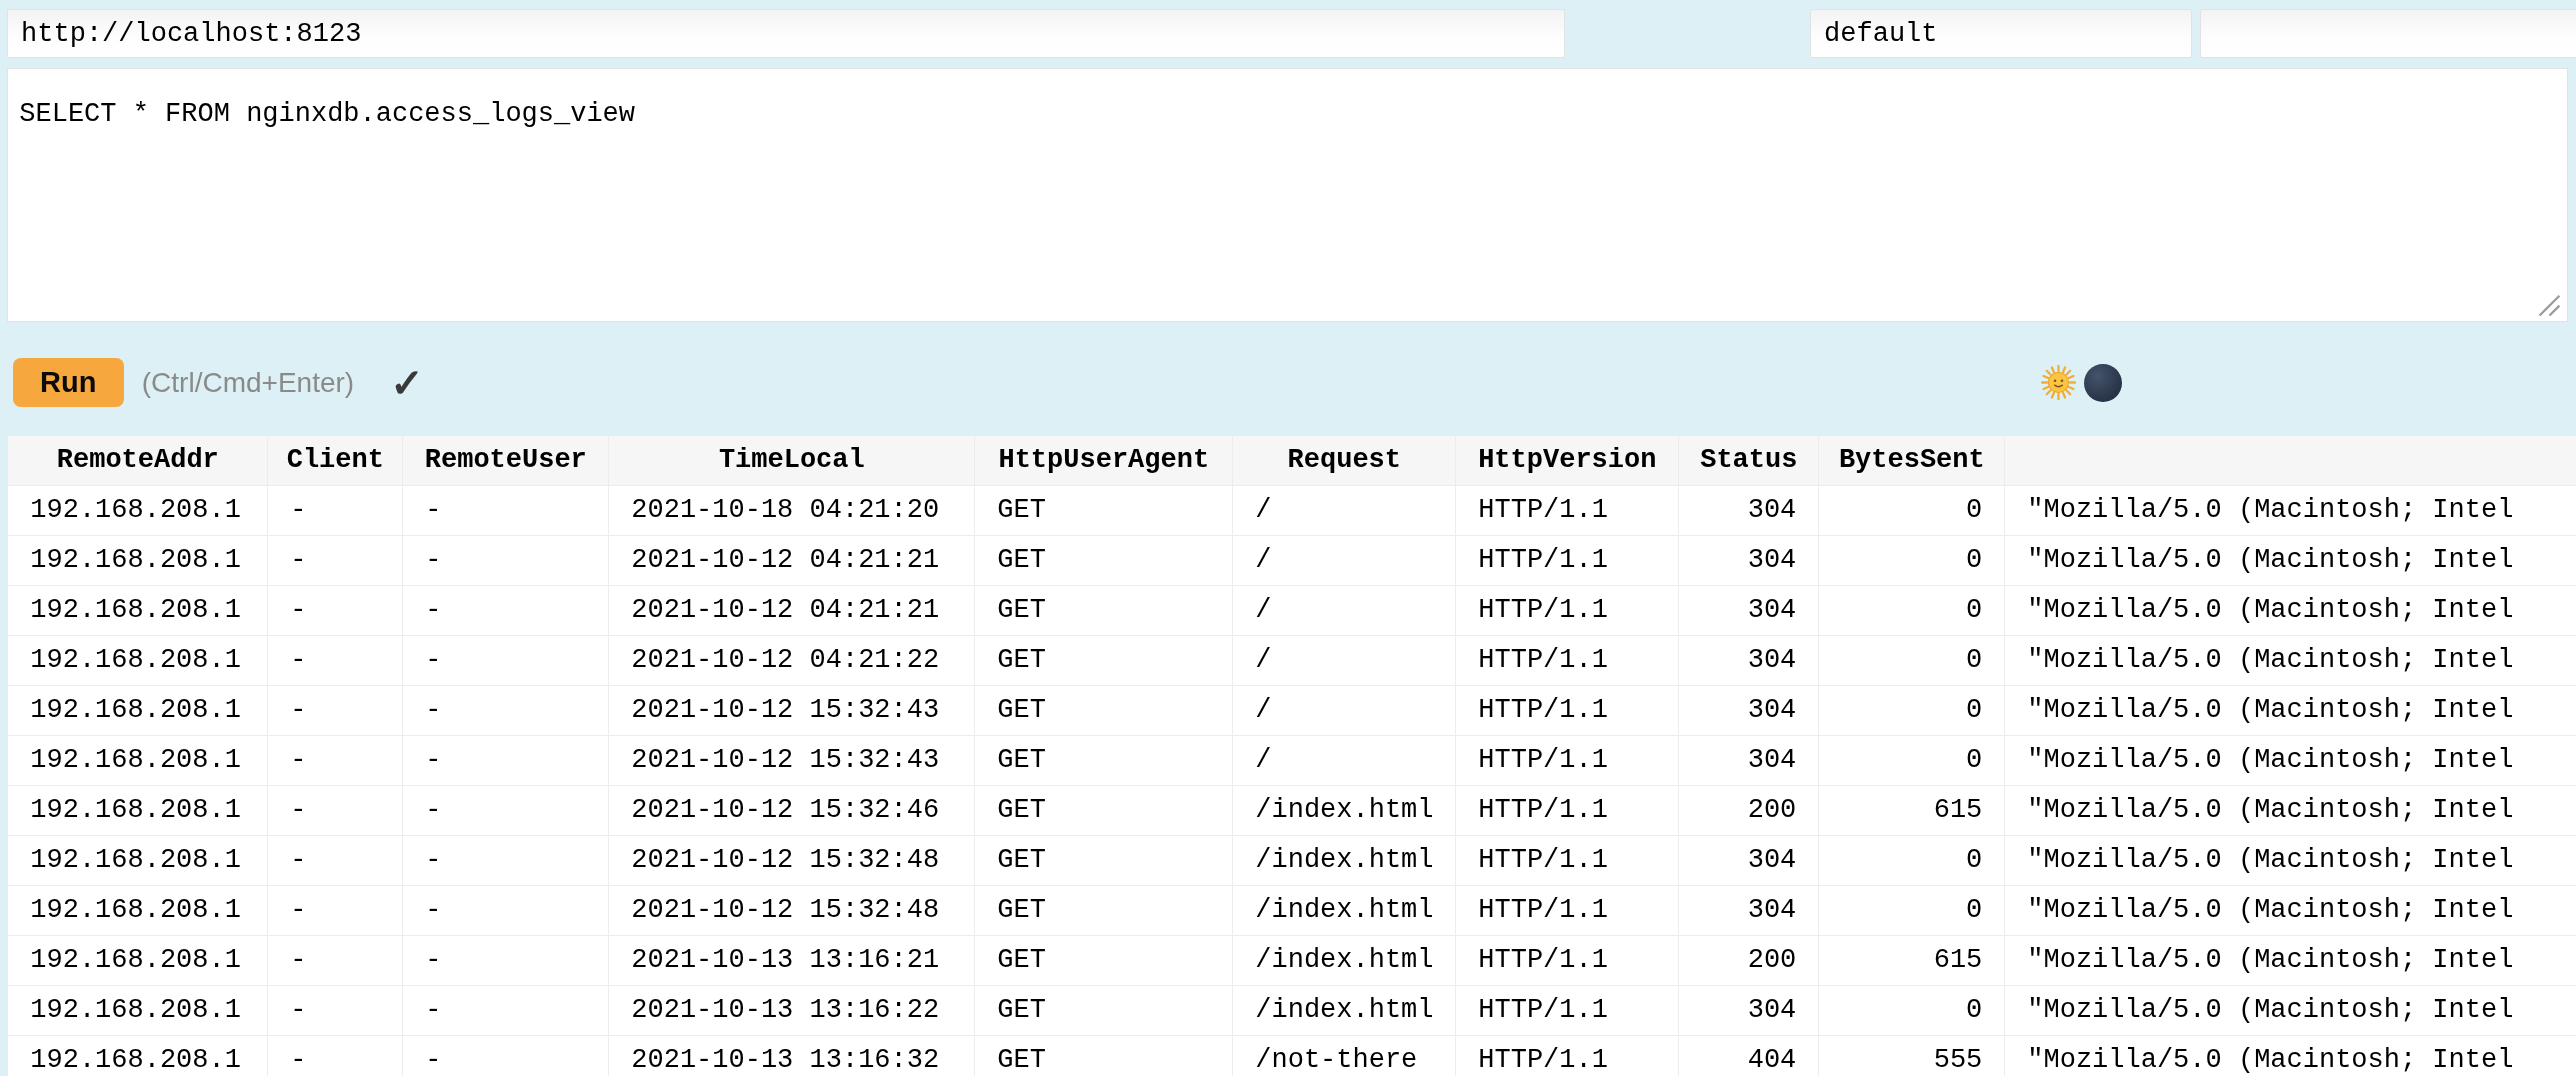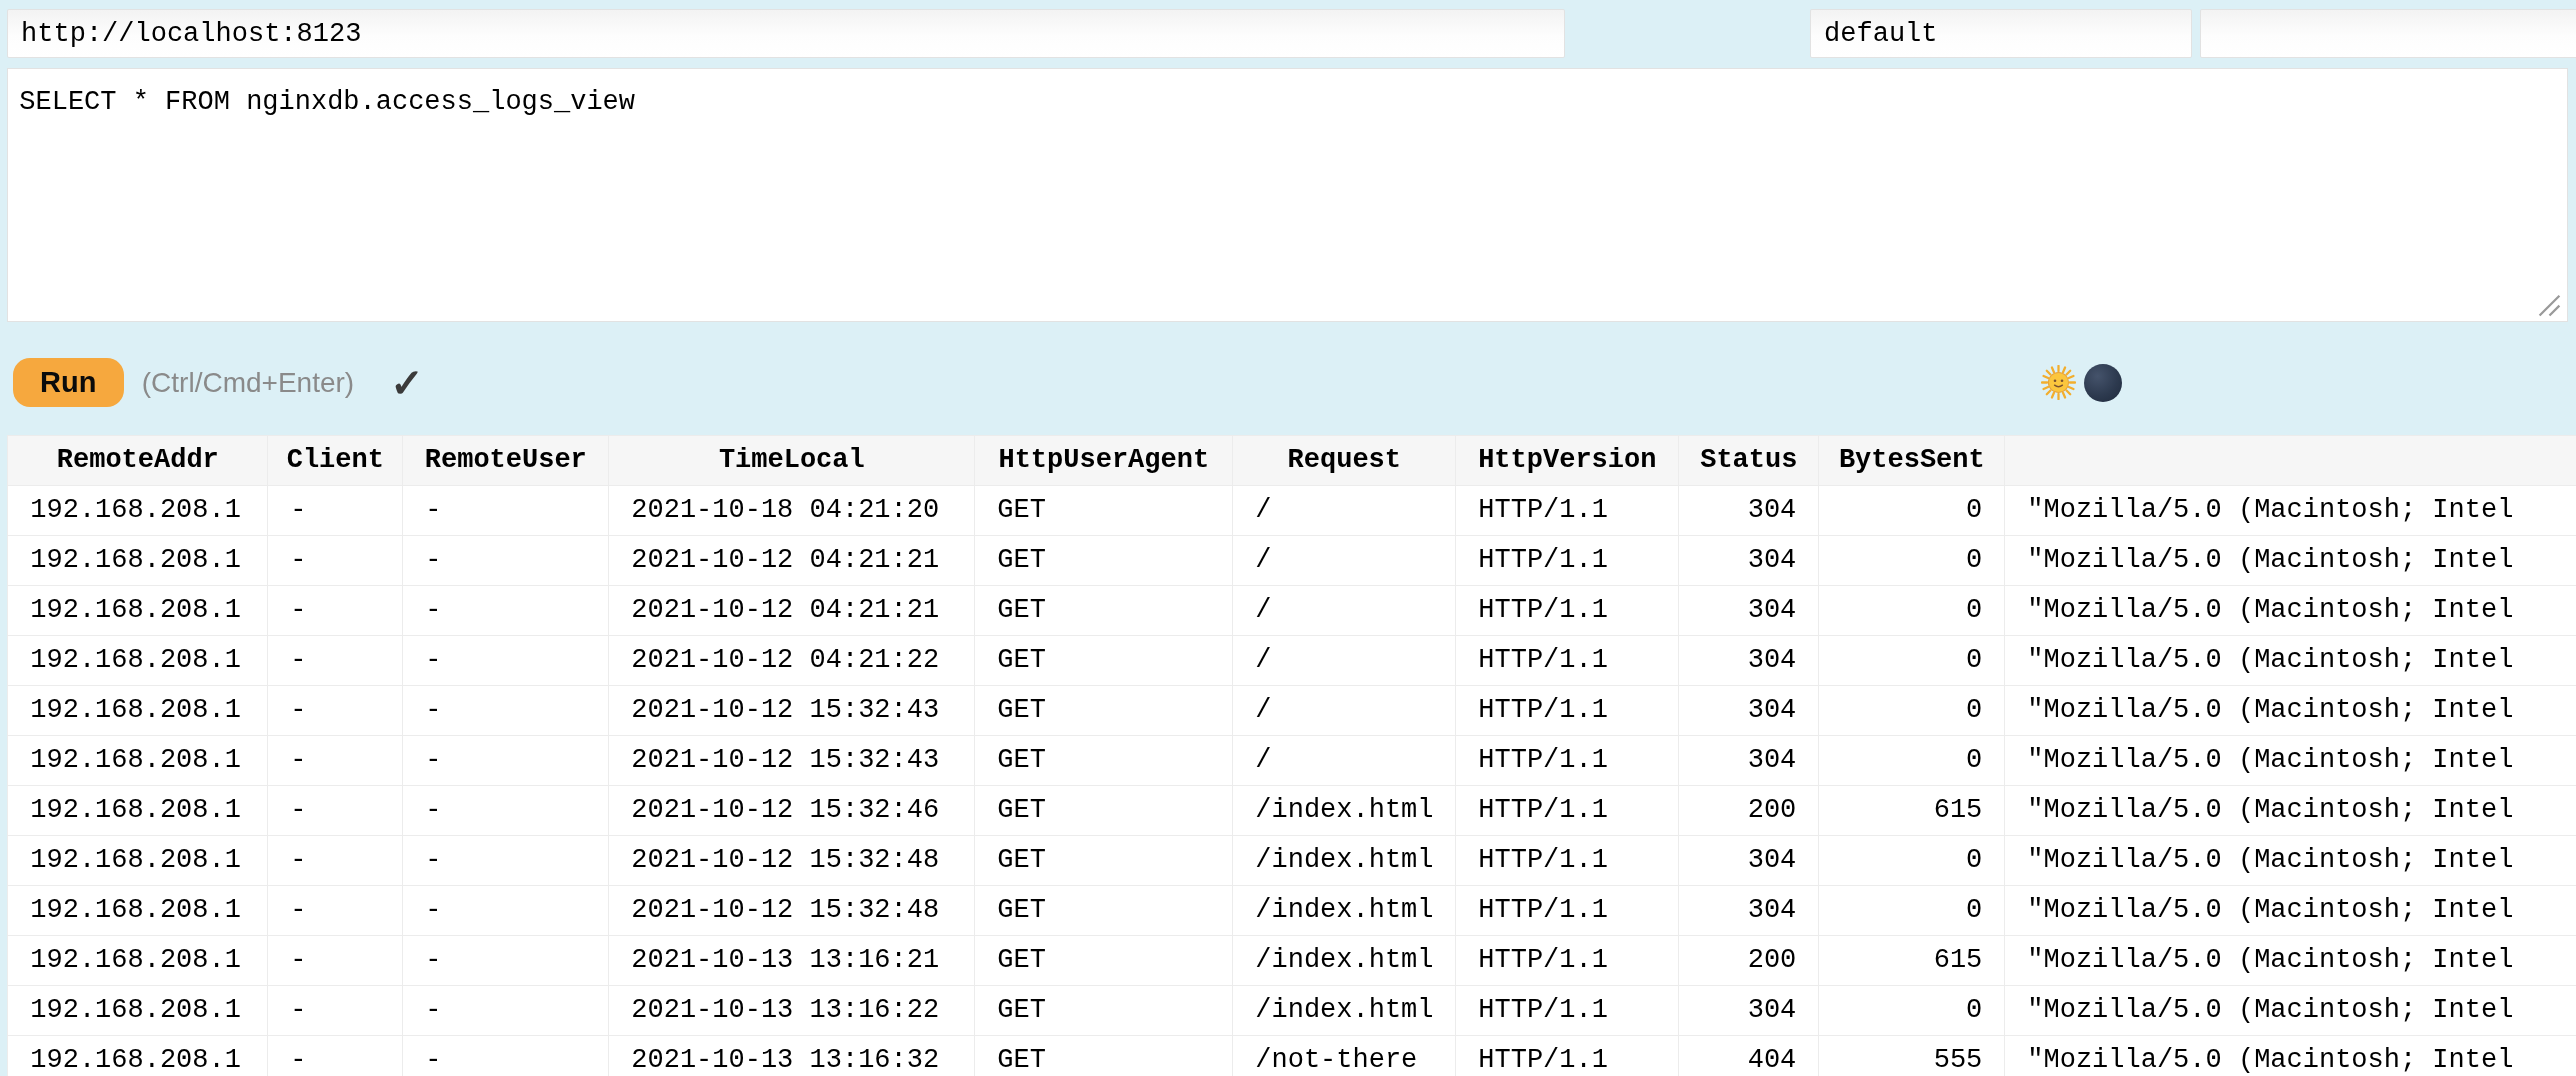--- a/index.html
+++ b/index.html
@@ -37,34 +37,34 @@
   .user-input     { left: 1803px; width: 382px;  }
   .password-input { left: 2193px; width: 445px;  }
 
   
   .query-area {
     position: absolute; top: 68px; left: 7.3px;
     width: 2561px; height: 254px;
     border: 1.8px solid var(--input-border);
     background: #FFFFFF;
     font: 27px/36px "Liberation Mono", monospace;
-    padding: 15px 11px; outline: none; resize: none;
+    padding: 27px 11px; outline: none; resize: none;
     white-space: pre; overflow: hidden; color: #000;
   }
   .resize-grip { position: absolute; left: 2536px; top: 292px; width: 27px; height: 25.5px; cursor: nwse-resize; }
 
   
   .toolbar {
     position: absolute; top: 358px; left: 12.8px; height: 49px;
     display: flex; align-items: center;
   }
   .run-button {
     width: 111px; height: 49px;
     background: var(--button-orange);
-    border: none; border-radius: 17px;
+    border: none; border-radius: 8px;
     font: bold 29px "Liberation Sans", sans-serif;
     color: #0B0B0B; cursor: pointer;
   }
   .shortcut-hint { margin-left: 18px; font: 28px "Liberation Sans", sans-serif; color: var(--misc-text); }
   .check-mark { margin-left: 36px; font: bold 40px "Liberation Sans", sans-serif; color: #3A3A3A; }
 
   .status-group {
     position: absolute; top: 358px; left: 2041px; height: 49px;
     display: flex; align-items: center; white-space: nowrap;
   }

